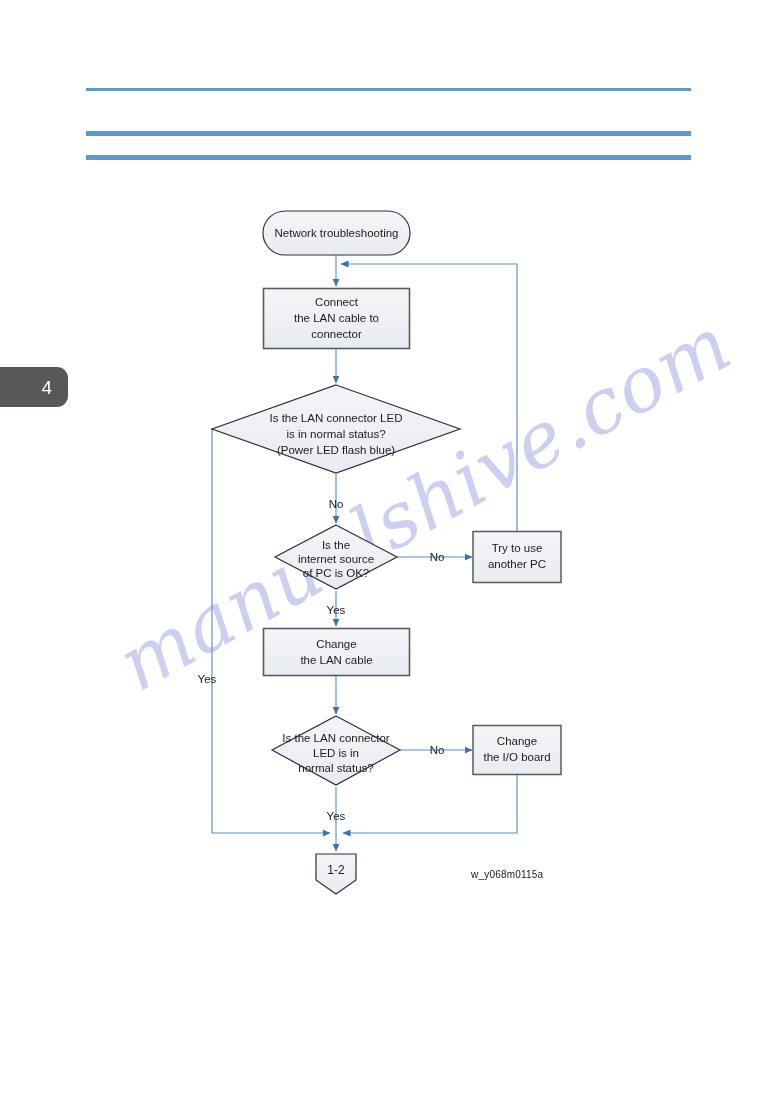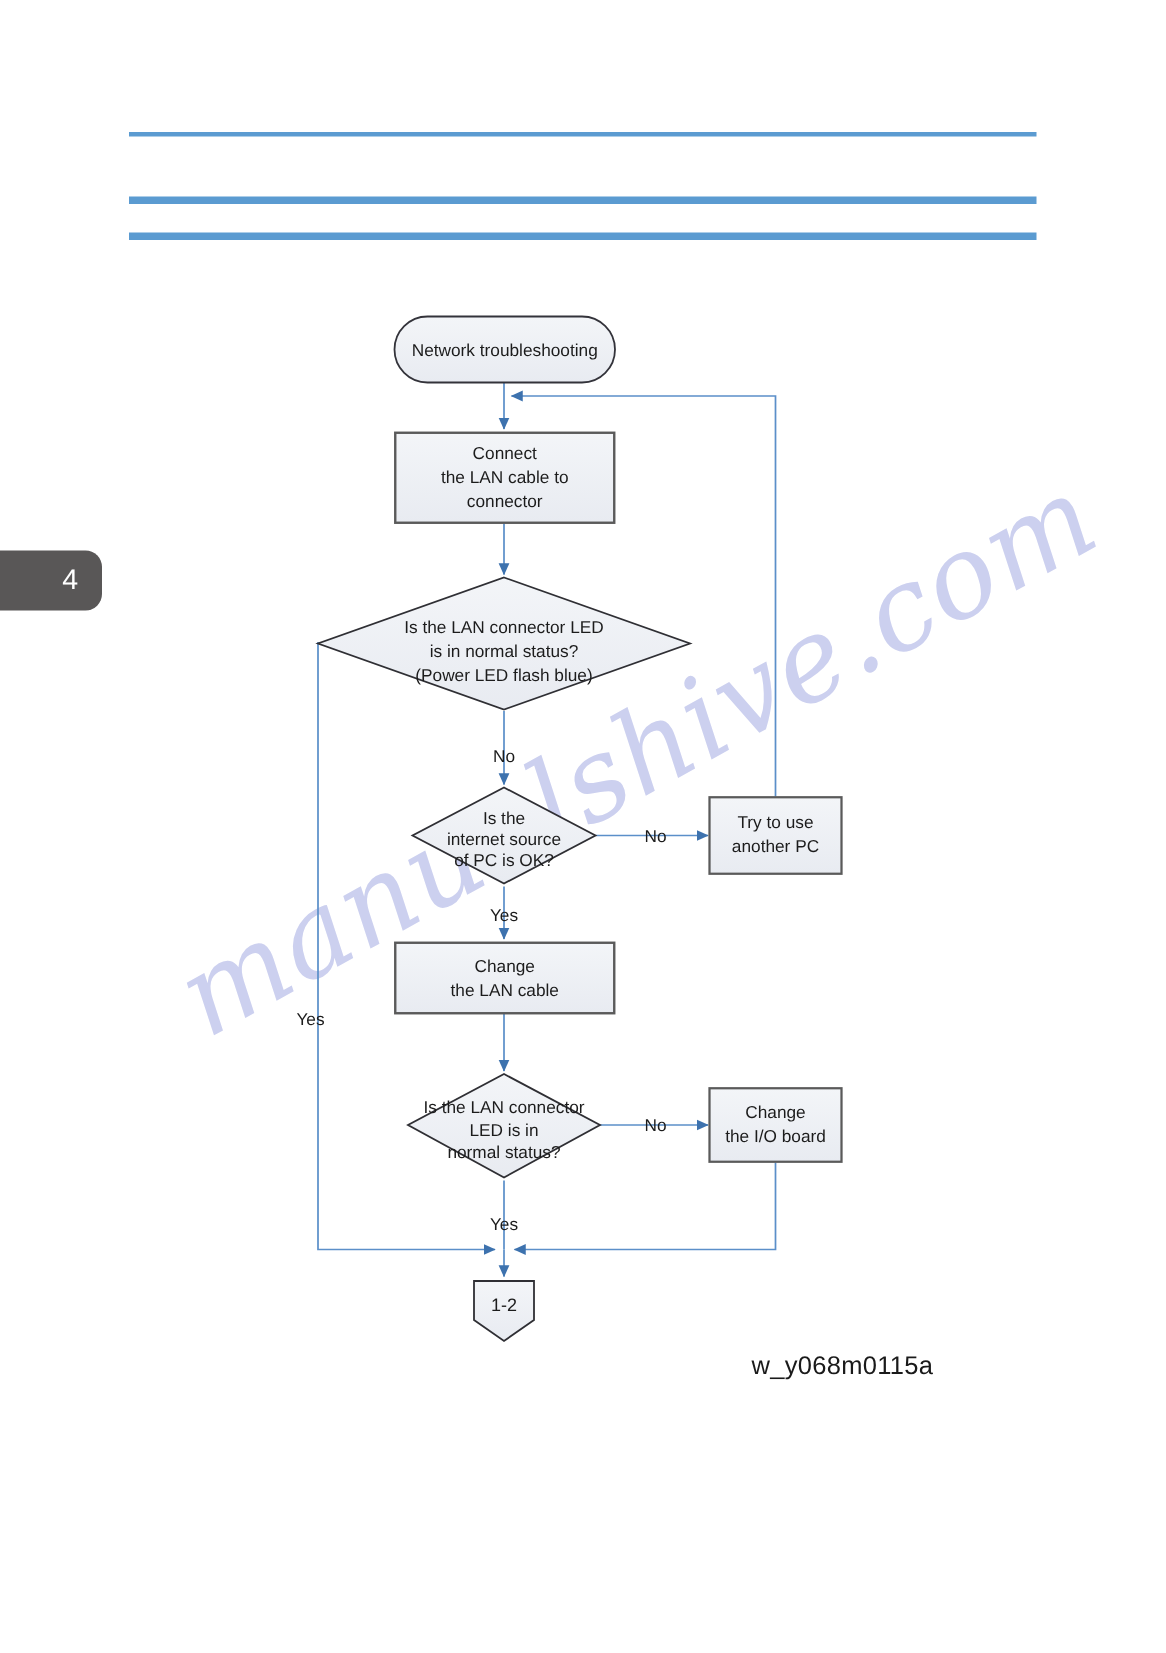--- a/index.html
+++ b/index.html
@@ -74,26 +74,25 @@
     position: absolute;
     left: 0;
     top: 0;
     width: 777px;
     height: 918px;
   }
   .flow svg { display: block; }
 
   .fig-caption {
     position: absolute;
-    left: 501px;
+    left: 471px;
     top: 869px;
-    font-size: 17px;
+    font-size: 10px;
     color: #1a1a1a;
     letter-spacing: 0.2px;
-    margin-top: 32px;
   }
 
   
   .node-text {
     font-family: "Liberation Sans", sans-serif;
     font-size: 11.5px;
     fill: #1c1c1c;
   }
   .edge-text {
     font-family: "Liberation Sans", sans-serif;

